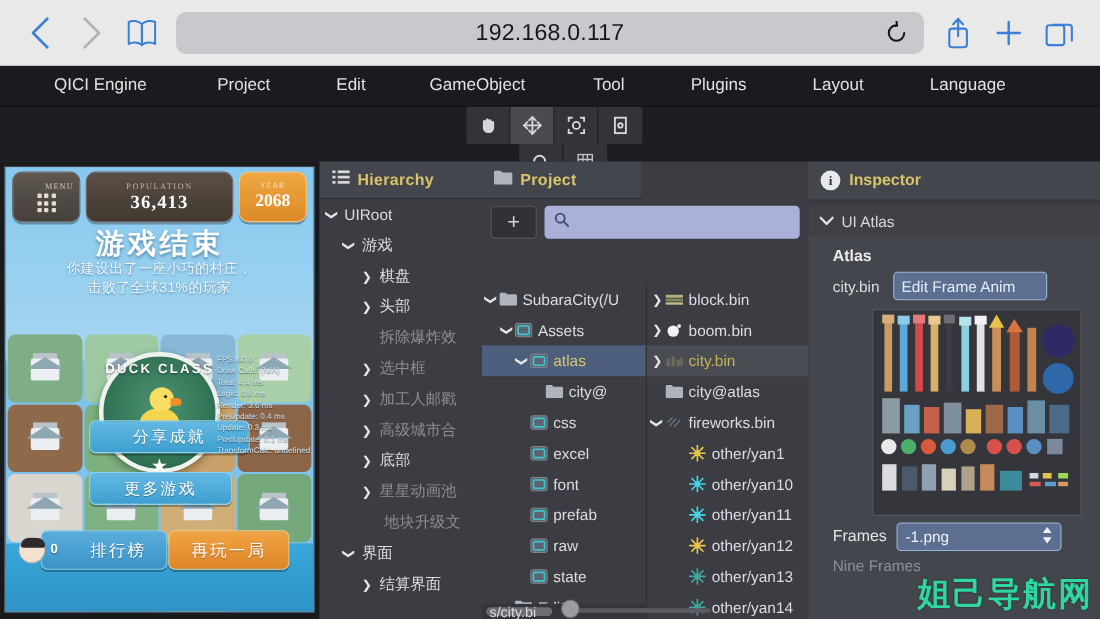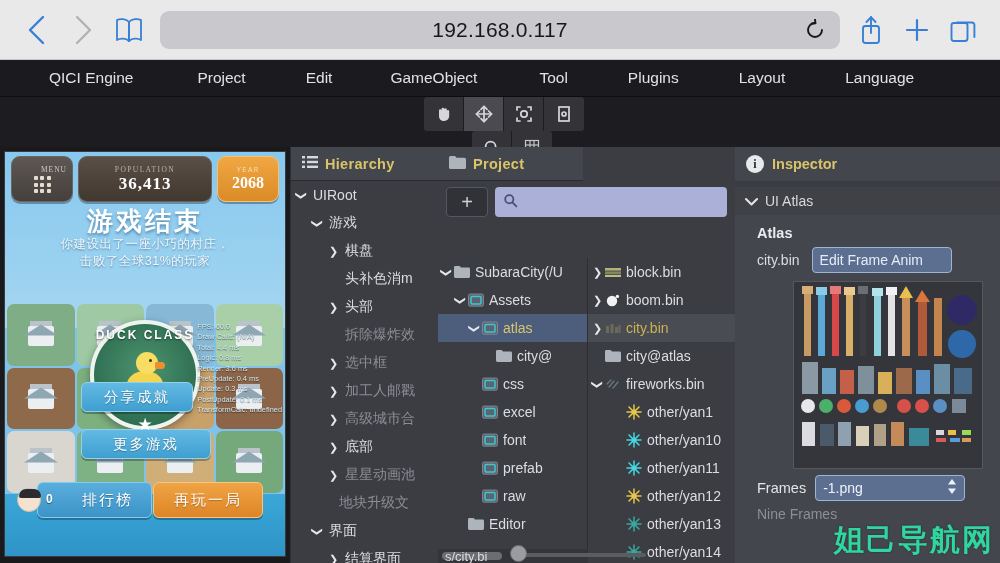--- a/index.html
+++ b/index.html
@@ -138,21 +138,21 @@
     width:120px; text-align:center; font-size:12px; font-weight:bold; color:#fff;
     letter-spacing:2px; text-shadow:0 1px 2px rgba(0,0,0,.5); z-index:3;
   }
   .star { position:absolute; left:50%; top:262px; transform:translateX(-50%); color:#fff; font-size:17px; z-index:3; }
 
   .gbtn {
     position:absolute; border-radius:6px; display:flex; align-items:center; justify-content:center;
     color:#fff; font-size:14.5px; letter-spacing:2px;
     box-shadow:0 2px 0 rgba(0,0,0,.28); text-shadow:0 1px 1px rgba(0,0,0,.3);
   }
-  .gbtn.share { left:76px; top:230px; width:112px; height:30px; background:linear-gradient(#63b9e3,#3e9fd0); border:1px solid #8fd2f0; }
+  .gbtn.share { left:76px; top:230px; width:146px; height:30px; background:linear-gradient(#63b9e3,#3e9fd0); border:1px solid #8fd2f0; }
   .gbtn.more  { left:76px; top:277px; width:130px; height:30px; background:linear-gradient(#63b9e3,#3e9fd0); border:1px solid #8fd2f0; }
   .gbtn.rank  { left:32px; top:330px; width:115px; height:36px; background:linear-gradient(#5aaedd,#3b93c7); border:1px solid #83cbec; font-size:15px; padding-left:26px; }
   .gbtn.again { left:148px; top:330px; width:110px; height:36px; background:linear-gradient(#f0a445,#dd8526); border:1px solid #f7c57e; font-size:15px; }
   .rank-av { position:absolute; left:12px; top:336px; width:24px; height:24px; border-radius:50%;
              background:#f3e2cf; border:1px solid #cdbba6; z-index:4; }
   .rank-av:before { content:""; position:absolute; left:1px; top:0px; width:22px; height:9px; background:#2c2c30; border-radius:7px 7px 2px 2px; }
   .rank-num { position:absolute; left:41px; top:340px; font-size:12px; color:#fff; font-weight:bold; z-index:4; text-shadow:0 1px 1px rgba(0,0,0,.5); }
 
   .water { position:absolute; left:0; bottom:0; width:100%; height:62px; background:linear-gradient(#3aa7d8,#2f93c6); }
 
@@ -589,24 +589,20 @@
           </div>
           <div class="row" style="padding-left: 20px;">
             <span class="arrow" style="transform: rotate(90deg); display: inline-block; font-weight: bold;">❯</span>
             <span class="txt" style="margin-left: 5px;">游戏</span>
           </div>
           <div class="row" style="padding-left: 36px;">
             <span class="arrow" style="font-weight: bold;">❯</span>
             <span class="txt" style="margin-left: 5px;">棋盘</span>
           </div>
           <div class="row" style="padding-left: 36px;">
-            <span class="arrow none" style="font-weight: bold;">❯</span>
-            <span class="txt" style="margin-left: 5px;">头补色消m</span>
-          </div>
-          <div class="row" style="padding-left: 36px;">
             <span class="arrow" style="font-weight: bold;">❯</span>
             <span class="txt" style="margin-left: 5px;">头部</span>
           </div>
           <div class="row dim" style="padding-left: 36px;">
             <span class="arrow none" style="font-weight: bold;">❯</span>
             <span class="txt" style="margin-left: 5px;">拆除爆炸效</span>
           </div>
           <div class="row dim" style="padding-left: 36px;">
             <span class="arrow" style="font-weight: bold;">❯</span>
             <span class="txt" style="margin-left: 5px;">选中框</span>
@@ -620,21 +616,21 @@
             <span class="txt" style="margin-left: 5px;">高级城市合</span>
           </div>
           <div class="row" style="padding-left: 36px;">
             <span class="arrow" style="font-weight: bold;">❯</span>
             <span class="txt" style="margin-left: 5px;">底部</span>
           </div>
           <div class="row dim" style="padding-left: 36px;">
             <span class="arrow" style="font-weight: bold;">❯</span>
             <span class="txt" style="margin-left: 5px;">星星动画池</span>
           </div>
-          <div class="row dim" style="padding-left: 30px;">
+          <div class="row dim" style="padding-left: 40px;">
             <span class="arrow none" style="font-weight: bold;">❯</span>
             <span class="txt" style="margin-left: 5px;">地块升级文</span>
           </div>
           <div class="row" style="padding-left: 20px;">
             <span class="arrow" style="transform: rotate(90deg); display: inline-block; font-weight: bold;">❯</span>
             <span class="txt" style="margin-left: 5px;">界面</span>
           </div>
           <div class="row" style="padding-left: 36px;">
             <span class="arrow" style="font-weight: bold;">❯</span>
             <span class="txt" style="margin-left: 5px;">结算界面</span>
@@ -747,20 +743,30 @@
               </div>
               <div class="row" style="padding-left: 30px;">
                 <span class="arrow none" style="font-weight: bold;">❯</span>
                 <span class="ico">
                   <svg width="16" height="14" viewBox="0 0 16 14">
                     <rect x="0.5" y="1" width="15" height="12.2" rx="1.6" fill="#5b6470" stroke="#8b939d" stroke-width="0.8"></rect>
                     <rect x="3" y="3.4" width="10" height="7.6" rx="1" fill="none" stroke="#3fc7cf" stroke-width="1.5"></rect>
                   </svg>
                 </span>
                 <span class="txt">raw</span>
+              </div>
+              <div class="row" style="padding-left: 30px;">
+                <span class="arrow none" style="font-weight: bold;">❯</span>
+                <span class="ico">
+                  <svg width="16" height="14" viewBox="0 0 16 14">
+                    <rect x="0.5" y="1" width="15" height="12.2" rx="1.6" fill="#5b6470" stroke="#8b939d" stroke-width="0.8"></rect>
+                    <rect x="3" y="3.4" width="10" height="7.6" rx="1" fill="none" stroke="#3fc7cf" stroke-width="1.5"></rect>
+                  </svg>
+                </span>
+                <span class="txt">state</span>
               </div>
               <div class="row" style="padding-left: 16px;">
                 <span class="arrow none" style="font-weight: bold;">❯</span>
                 <span class="ico">
                   <svg width="16" height="12" viewBox="0 0 16 12">
                     <path d="M0 1.4A1.4 1.4 0 0 1 1.4 0H5.6L7 1.6h7.6A1.4 1.4 0 0 1 16 3v7.6A1.4 1.4 0 0 1 14.6 12H1.4A1.4 1.4 0 0 1 0 10.6Z" fill="#aeb4bc"></path>
                   </svg>
                 </span>
                 <span class="txt">Editor</span>
               </div>

